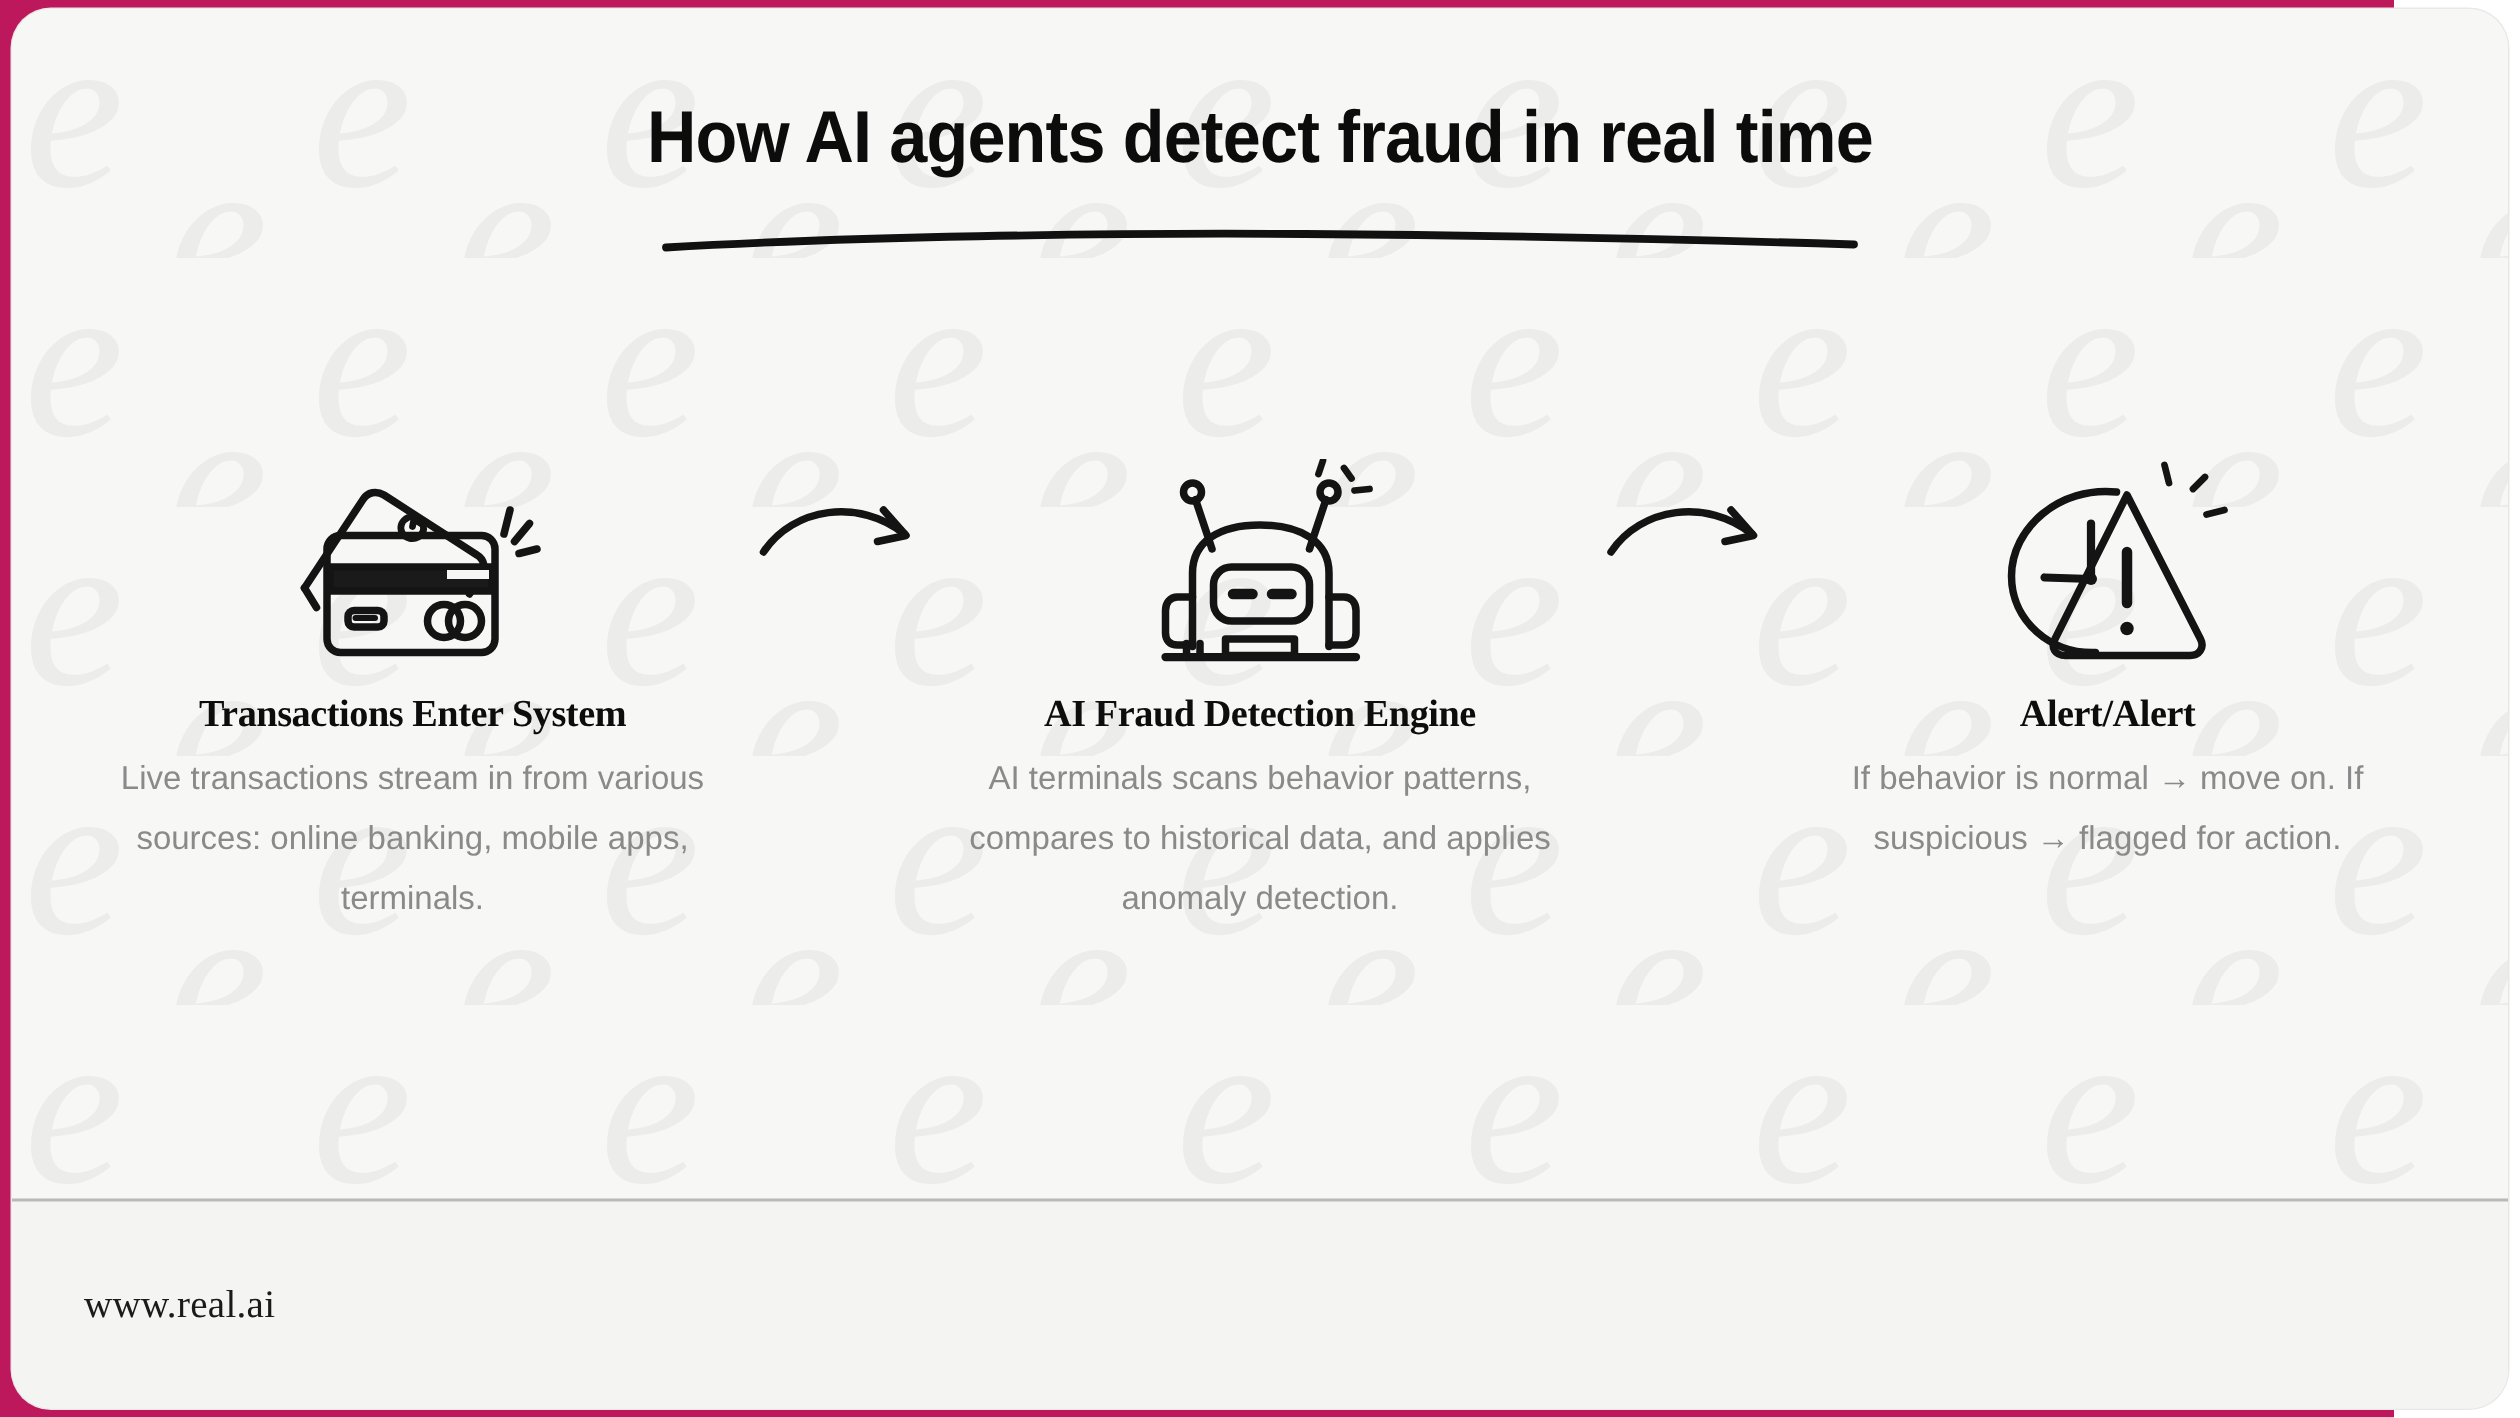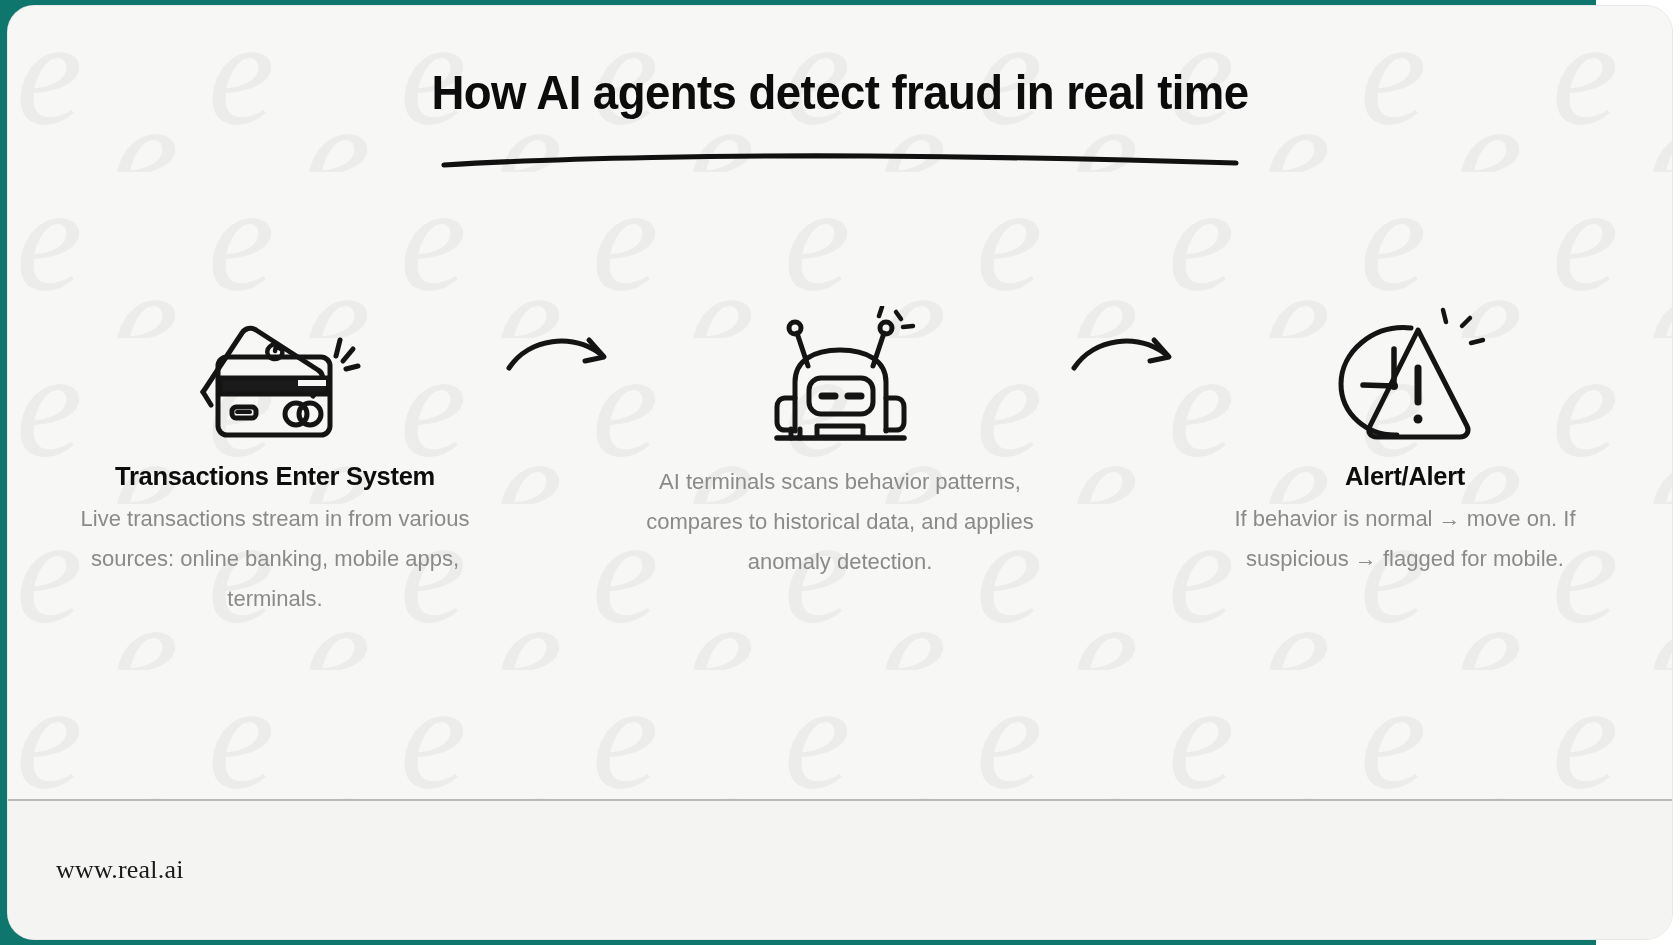--- a/index.html
+++ b/index.html
@@ -11,21 +11,21 @@
     width: 1680px;
     height: 945px;
     overflow: hidden;
     font-family: "Liberation Sans", sans-serif;
   }
 
   #canvas {
     position: relative;
     width: 1596px;
     height: 945px;
-    background: #0f766e;
+    background: #be185d;
     box-sizing: border-box;
   }
 
   
   .card {
     position: absolute;
     left: 8px;
     top: 6px;
     width: 1664px;
     height: 933px;
@@ -100,21 +100,21 @@
 
   .step-icon {
     height: 140px;
     display: flex;
     align-items: flex-end;
     justify-content: center;
     margin-bottom: 16px;
   }
 
   .step-title {
-    font-family: Liberation Sans, sans-serif;
+    font-family: Liberation Serif, serif;
     font-weight: 700;
     font-size: 25.5px;
     color: #0d0d0d;
     letter-spacing: -0.3px;
     line-height: 1.1;
     margin-bottom: 9px;
     white-space: nowrap;
   }
 
   .step-desc {
@@ -271,20 +271,21 @@
                 <path d="M47 132 L47 123"></path>
               </g>
 
               <g stroke="#141414" stroke-width="4.5" stroke-linecap="round">
                 <path d="M126 10 L129 1"></path>
                 <path d="M143 6 L148 13"></path>
                 <path d="M150 21 L160 20"></path>
               </g>
             </svg>
           </div>
+          <div class="step-title">AI Fraud Detection Engine</div>
           <div class="step-desc">AI terminals scans behavior patterns, compares to historical data, and applies anomaly detection.</div>
         </div>
 
         <div class="connector">
           <svg width="110" height="60" viewBox="0 0 110 60" xmlns="http://www.w3.org/2000/svg">
             <g fill="none" stroke="#141414" stroke-width="5" stroke-linecap="round" stroke-linejoin="round">
               <path d="M6 40 C 26 10, 70 4, 100 28"></path>
               <path d="M86 12 L101 29 L82 33"></path>
             </g>
           </svg>
@@ -308,21 +309,21 @@
               </g>
 
               <g stroke="#141414" stroke-width="4.5" stroke-linecap="round">
                 <path d="M131 16 L128 4"></path>
                 <path d="M147 20 L155 12"></path>
                 <path d="M156 37 L168 34"></path>
               </g>
             </svg>
           </div>
           <div class="step-title">Alert/Alert</div>
-          <div class="step-desc">If behavior is normal → move on. If suspicious → flagged for mobile.</div>
+          <div class="step-desc">If behavior is normal → move on. If suspicious → flagged for action.</div>
         </div>
 
       </div>
     </div>
 
     <div class="footer">
       <div class="footer-url">www.real.ai</div>
     </div>
 
   </div>

